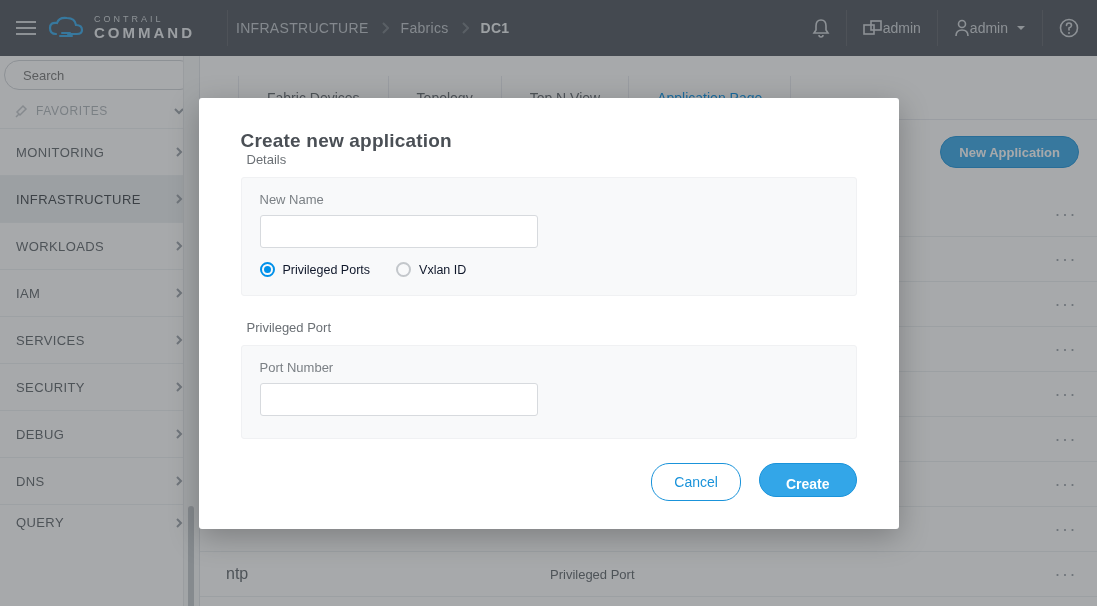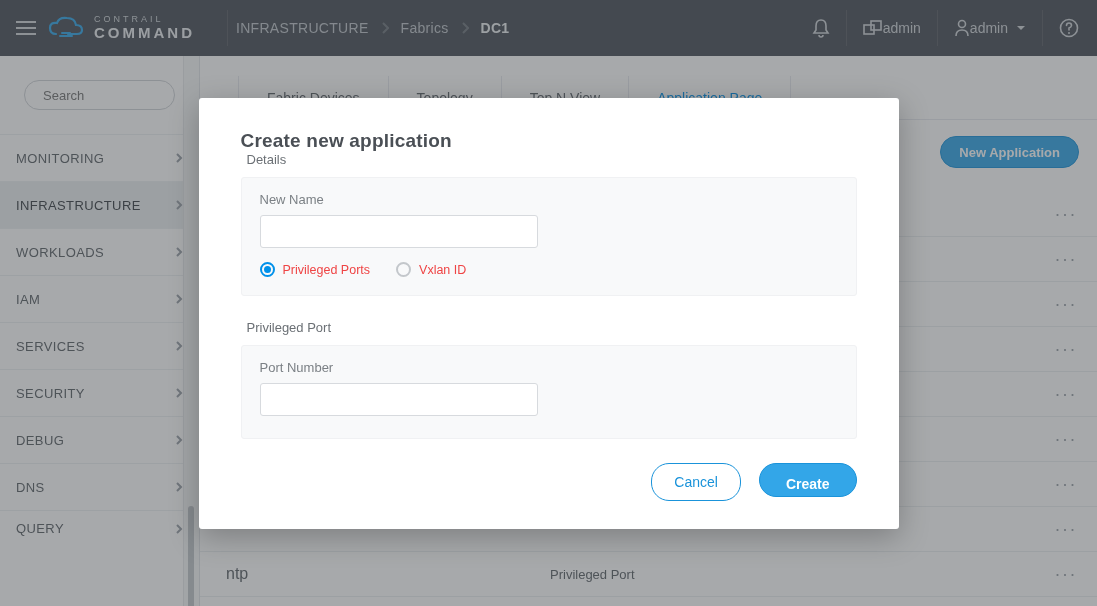--- a/index.html
+++ b/index.html
@@ -18,21 +18,21 @@
   .breadcrumbs .crumb { white-space:nowrap; }
   .breadcrumbs .crumb.final { color:#eceff1; font-weight:600; }
   .breadcrumbs .sep { opacity:.5; }
   .header-right { margin-left:auto; display:flex; align-items:center; }
   .header-icon { padding:8px; color:#cfd3d8; display:flex; align-items:center; gap:0; font-size:14px; }
   
   .body { display:flex; height:550px; }
   .sidebar { width:200px; border-right:1px solid #e1e4e8; height:100%; background:#fff; position:relative; }
   .scrollbar-stub { position:absolute; right:0; top:0; width:16px; height:100%; background:#f6f7f8; border-left:1px solid #e8eaec;}
   .scrollbar-thumb { position:absolute; right:5px; top:450px; width:6px; height:120px; background:#c2c6ca; border-radius:3px; }
-  .searchwrap { padding:24px; }
+  .searchwrap { padding:4px; }
   .search { display:flex; align-items:center; gap:8px; border:1px solid #d0d3d7; border-radius:18px; height:30px; padding:0 10px; color:#9aa1a8; background:#fff;}
   .search input { border:none; outline:none; font-size:13px; color:#6e757b; flex:1; background:transparent;}
   .fav-head { display:flex; align-items:center; gap:8px; padding:10px 14px; font-size:12px; letter-spacing:.6px; color:#aeb4b9; }
   .fav-head .chev { margin-left:auto; }
   .nav-item { display:flex; align-items:center; height:47px; padding:0 16px; font-size:13px; letter-spacing:.4px; color:#5e6469; border-top:1px solid #edf0f2; cursor:pointer; }
   .nav-item .chev { margin-left:auto; color:#9aa1a8; }
   .nav-item.active { background:#eceff1; color:#3c4247; }
   
   .main { flex:1; position:relative; background:#fff; }
   .tabs { display:flex; align-items:center; height:44px; border-bottom:1px solid #e7eaee; padding-left:38px; margin-top:20px; }
@@ -49,21 +49,21 @@
   
   .overlay { position:absolute; inset:0; background:rgba(60,64,68,.45); pointer-events:none; }
   .modal-wrap { position:absolute; inset:0; display:flex; align-items:flex-start; justify-content:center; pointer-events:none; }
   .modal { pointer-events:auto; width:700px; background:#fff; margin-top:98px; border-radius:3px; box-shadow:0 8px 30px rgba(0,0,0,.25); padding:32px 42px 28px 42px; }
   .modal h2 { font-size:19px; color:#4a4f55; font-weight:600; letter-spacing:.2px;}
   .section-label { font-size:13px; color:#6b7075; margin-bottom:10px; margin-left:6px; }
   .panel { background:#f8f9fa; border:1px solid #f0f1f3; border-radius:3px; padding:14px 18px 18px 18px; margin-bottom:24px; }
   .fld-label { font-size:13px; color:#7b8085; margin-bottom:8px; }
   .textfield { width:278px; height:33px; border:1px solid #d7dade; border-radius:3px; background:#fff; margin-bottom:14px; outline:none; padding:0 8px; font-size:13px; }
   .radios { display:flex; gap:26px; align-items:center; }
-  .radio { display:flex; align-items:center; gap:8px; font-size:12.5px; color:#ef4444; cursor:pointer;}
+  .radio { display:flex; align-items:center; gap:8px; font-size:12.5px; color:#0f172a; cursor:pointer;}
   .radio .dot { width:15px; height:15px; border-radius:50%; border:2px solid #c3c7cb; position:relative; }
   .radio.checked .dot { border-color:#0091ea; }
   .radio.checked .dot::after { content:""; position:absolute; inset:2px; border-radius:50%; background:#0091ea; }
   .modal-actions { display:flex; justify-content:flex-end; gap:18px; margin-top:14px; }
   .btn-outline { background:#fff; border:1.5px solid #1a93da; color:#1a93da; border-radius:18px; height:38px; padding:0 22px; font-size:14px; font-weight:500; cursor:pointer; }
   .btn-fill { background:#33a6e8; border:1px solid #1a93da; color:#fff; border-radius:18px; height:34px; padding:12px 26px; font-size:14px; font-weight:600; cursor:pointer; }
   svg { display:block; }
 </style>
 </head>
 <body>
@@ -138,20 +138,29 @@
 
     <div class="sidebar">
       <div class="searchwrap">
         <div class="search">
           <svg width="14" height="14" viewBox="0 0 14 14">
               <circle cx="6" cy="6" r="4.5" fill="none" stroke="#9aa1a8" stroke-width="1.6"></circle>
               <path d="M10 10 L13 13" stroke="#9aa1a8" stroke-width="1.6" stroke-linecap="round"></path>
             </svg>
           <input placeholder="Search" style="">
         </div>
+      </div>
+      <div class="fav-head">
+        <svg width="14" height="14" viewBox="0 0 14 14">
+            <path d="M3 8 L9 2 L12 5 L6 11 L3 8 Z M5 10 L2 13" fill="none" stroke="#c3c7cb" stroke-width="1.5"></path>
+          </svg>
+        <span>FAVORITES</span>
+        <svg class="chev" width="12" height="8" viewBox="0 0 12 8">
+            <path d="M2 2 L6 6 L10 2" fill="none" stroke="#9aa1a8" stroke-width="2"></path>
+          </svg>
       </div>
       <div class="nav-item">
           <span>MONITORING</span>
           <svg class="chev" width="8" height="12" viewBox="0 0 8 12">
             <path d="M2 2 L6 6 L2 10" fill="none" stroke="#9aa1a8" stroke-width="2"></path>
           </svg>
         </div>
       <div class="nav-item active">
           <span>INFRASTRUCTURE</span>
           <svg class="chev" width="8" height="12" viewBox="0 0 8 12">

